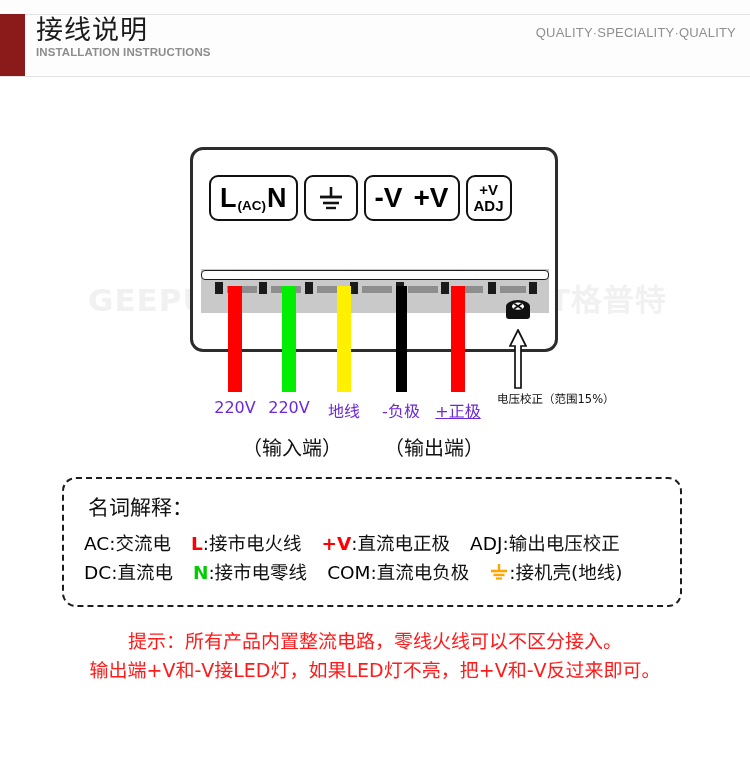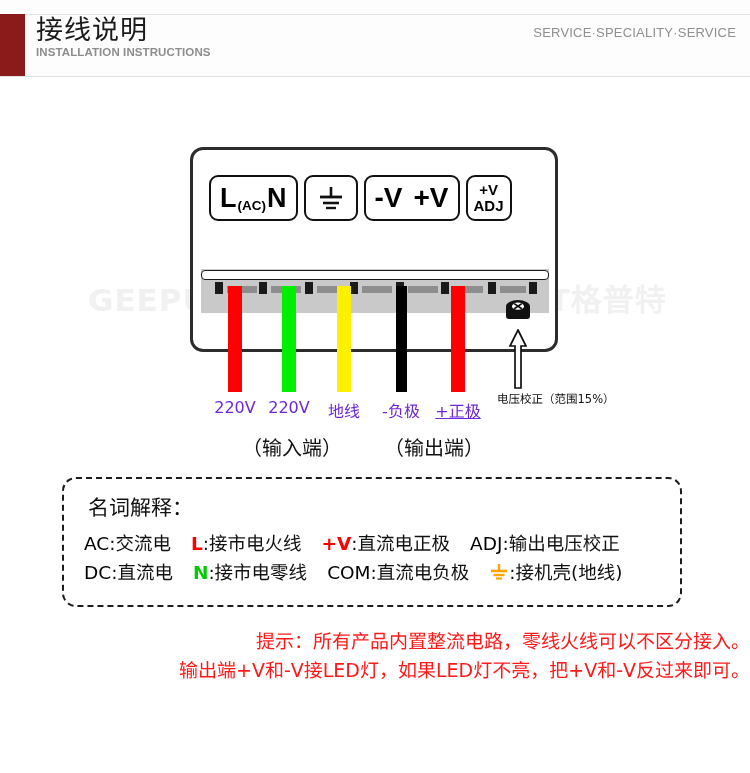--- a/index.html
+++ b/index.html
@@ -283,42 +283,42 @@
   #gloss-row-1 { top: 50px; }
   #gloss-row-2 { top: 79px; }
   .gloss-item { display: inline-block; }
   .gloss-gap-lg { display: inline-block; width: 20px; }
 
   
   #warning {
     position: absolute;
     left: 0; top: 627px;
     width: 750px;
-    text-align: right;
+    text-align: center;
     color: #ff1a1a;
     font-size: 19px;
     line-height: 1.55;
     font-family: "DejaVu Sans", sans-serif;
   }
   #warning span { display: block; white-space: nowrap; }
 </style>
 </head>
 <body>
 
 <div id="header">
   <div id="header-rule-top"></div>
   <div id="header-accent" style="background: rgb(139, 26, 26);"></div>
 
   <div id="header-title-wrap">
     <span id="header-title-cn">接线说明</span>
     <span id="header-title-en">INSTALLATION INSTRUCTIONS</span>
   </div>
 
   <div id="header-slogan-wrap">
-    <span id="header-slogan-en">SERVICE·SPECIALITY·SERVICE</span>
+    <span id="header-slogan-en">QUALITY·SPECIALITY·QUALITY</span>
   </div>
 
   <div id="header-rule-bottom"></div>
 </div>
 
 <div class="watermark" id="watermark-left">GEEPUT格普特</div>
 <div class="watermark" id="watermark-right">GEEPUT格普特</div>
 
 <div id="device">
 

